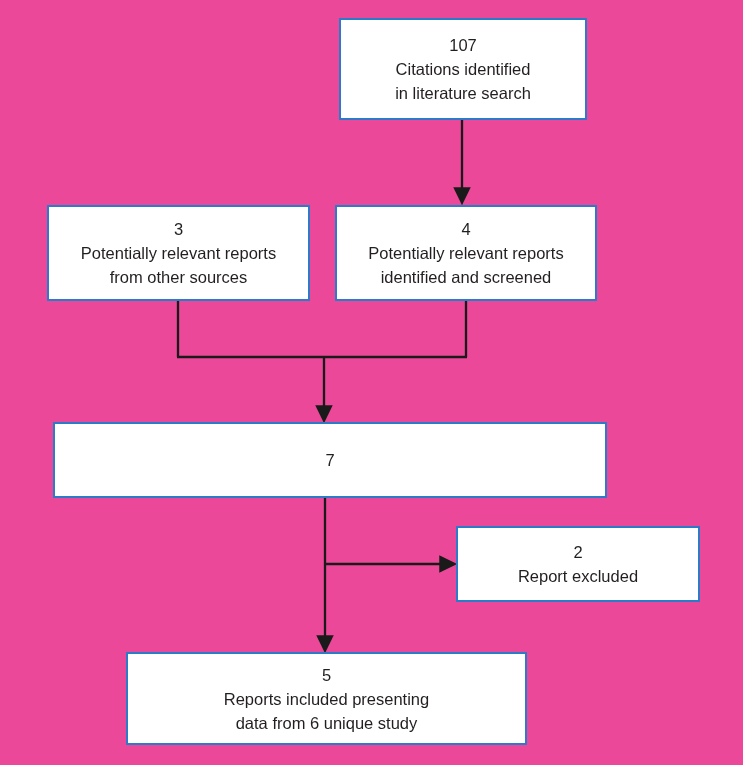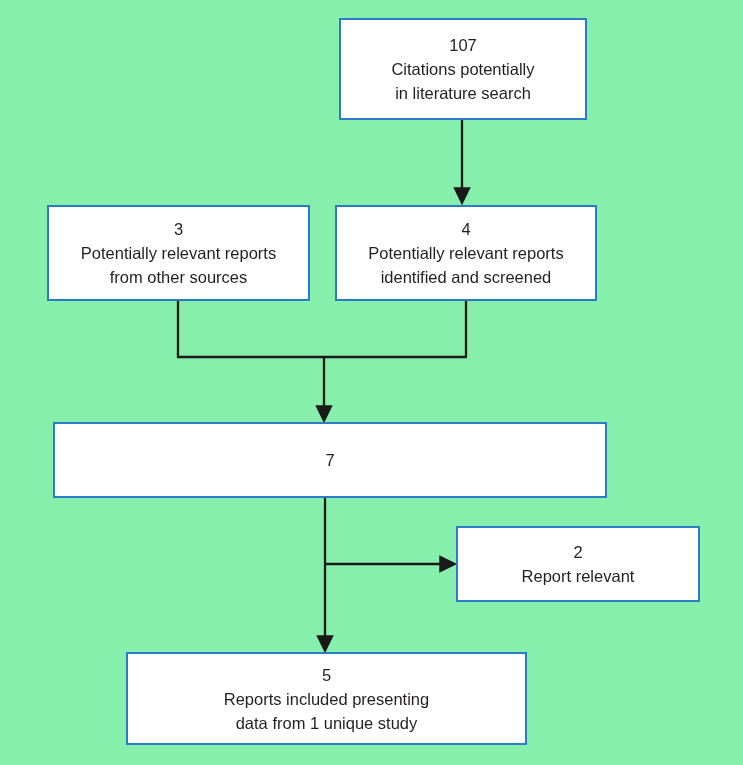--- a/index.html
+++ b/index.html
@@ -8,21 +8,21 @@
     padding: 0;
     background: #ffffff;
   }
   body {
     font-family: "Liberation Sans", "DejaVu Sans", sans-serif;
   }
   #flow-canvas {
     position: relative;
     width: 743px;
     height: 765px;
-    background: #86efac;
+    background: #ec4899;
     overflow: hidden;
   }
   #connector-layer {
     position: absolute;
     left: 0;
     top: 0;
     width: 743px;
     height: 765px;
     pointer-events: none;
   }
@@ -85,21 +85,21 @@
       <line x1="325" y1="498" x2="325" y2="644" stroke="#1a1a1a" stroke-width="2.3" marker-end="url(#arrowhead)"></line>
     </g>
 
     <g>
       <line x1="325" y1="564" x2="448" y2="564" stroke="#1a1a1a" stroke-width="2.3" marker-end="url(#arrowhead)"></line>
     </g>
   </svg>
 
   <div class="node" style="left:339px; top:18px; width:248px; height:102px;">
     <span class="count">107</span>
-    <span class="label">Citations potentially
+    <span class="label">Citations identified
 in literature search</span>
   </div>
 
   <div class="node" style="left:47px; top:205px; width:263px; height:96px;">
     <span class="count">3</span>
     <span class="label">Potentially relevant reports
 from other sources</span>
   </div>
 
   <div class="node" style="left:335px; top:205px; width:262px; height:96px;">
@@ -107,22 +107,22 @@
     <span class="label">Potentially relevant reports
 identified and screened</span>
   </div>
 
   <div class="node" style="left:53px; top:422px; width:554px; height:76px;">
     <span class="count">7</span>
   </div>
 
   <div class="node" style="left:456px; top:526px; width:244px; height:76px;">
     <span class="count">2</span>
-    <span class="label">Report relevant</span>
+    <span class="label">Report excluded</span>
   </div>
 
   <div class="node" style="left:126px; top:652px; width:401px; height:93px;">
     <span class="count">5</span>
     <span class="label">Reports included presenting
-data from 1 unique study</span>
+data from 6 unique study</span>
   </div>
 
 </div>
 
 </body></html>

